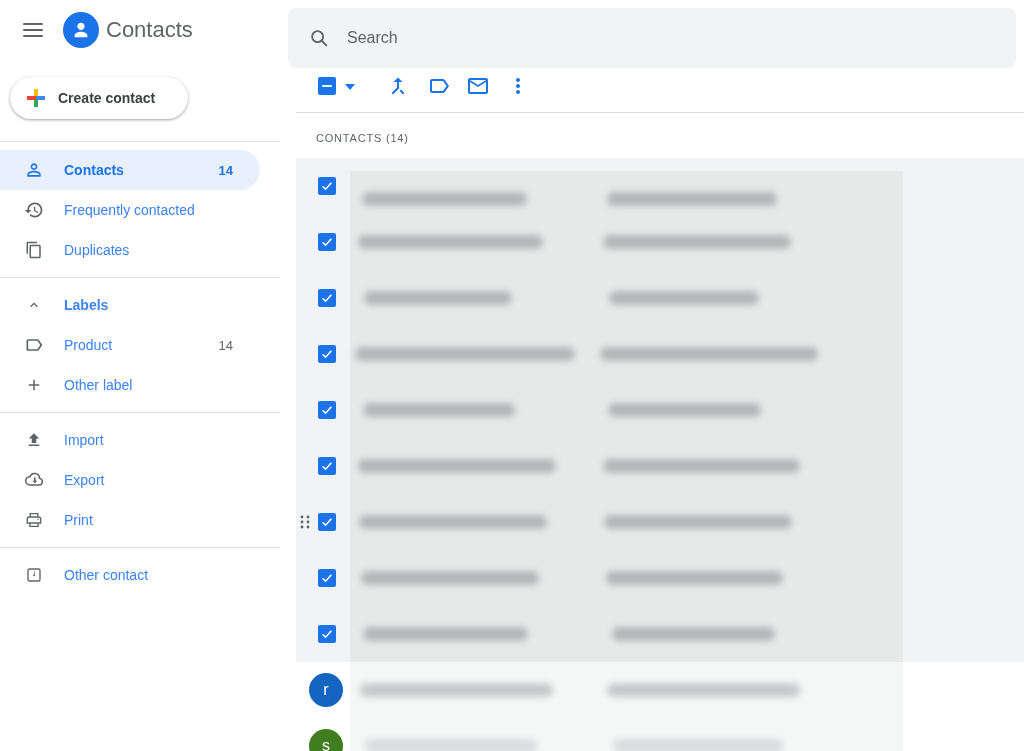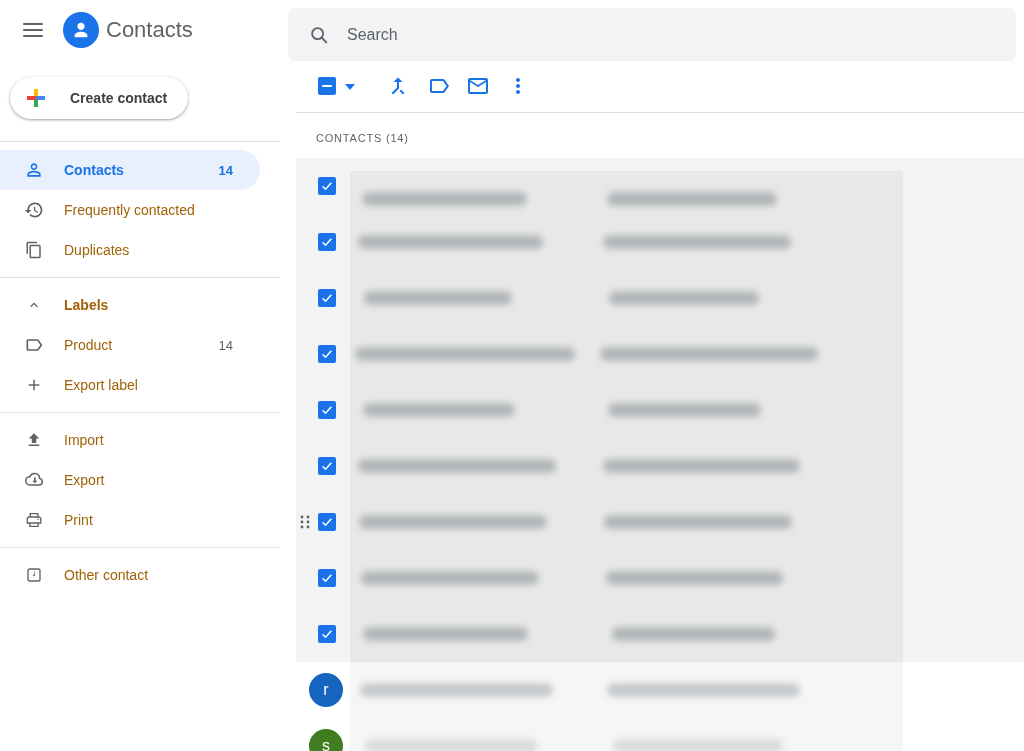--- a/index.html
+++ b/index.html
@@ -10,49 +10,49 @@
   #topbar-left{position:absolute;left:0;top:0;width:280px;height:60px;}
   .menu-btn{position:absolute;left:11px;top:8px;width:44px;height:44px;border-radius:50%;
     display:flex;flex-direction:column;justify-content:center;align-items:center;gap:4px;cursor:pointer;}
   .menu-btn span{display:block;width:20px;height:2px;background:#5f6368;border-radius:1px;}
   .app-logo{position:absolute;left:63px;top:12px;width:36px;height:36px;border-radius:50%;
     background:#1a73e8;display:flex;align-items:center;justify-content:center;}
   .app-title{position:absolute;left:106px;top:0;height:60px;line-height:60px;
     font-size:22px;color:#5f6368;}
 
   
-  #search-bar{position:absolute;left:288px;top:8px;width:728px;height:53px;background:#f1f3f4;
+  #search-bar{position:absolute;left:288px;top:8px;width:728px;height:60px;background:#f1f3f4;
     border-radius:8px;display:flex;align-items:center;}
   #search-bar .search-icon{margin-left:20px;flex:none;display:flex;}
   #search-input{flex:1;margin-left:15px;border:none;outline:none;background:transparent;
     font-size:16px;color:#202124;font-family:"Liberation Sans",sans-serif;}
   #search-input::placeholder{color:#5f6368;}
 
   
   #sidebar{position:absolute;left:0;top:60px;width:280px;height:691px;background:#fff;}
   .create-btn{display:flex;align-items:center;margin:17px 0 0 10px;width:178px;height:42px;
     border-radius:21px;background:#fff;cursor:pointer;box-sizing:border-box;padding-left:17px;
-    box-shadow:0 1px 2px rgba(60,64,67,.3),0 1px 3px 1px rgba(60,64,67,.15);gap:12px;}
+    box-shadow:0 1px 2px rgba(60,64,67,.3),0 1px 3px 1px rgba(60,64,67,.15);}
   .create-btn .cb-label{margin-left:13px;font-size:14px;font-weight:bold;color:#3c4043;}
   .gplus{position:relative;width:18px;height:18px;flex:none;}
   .gplus i{position:absolute;display:block;}
   .gplus .p-top{left:7px;top:0;width:4px;height:9px;background:#fbbc04;}
   .gplus .p-bottom{left:7px;top:9px;width:4px;height:9px;background:#34a853;}
   .gplus .p-left{left:0;top:7px;width:9px;height:4px;background:#ea4335;}
   .gplus .p-right{left:9px;top:7px;width:9px;height:4px;background:#4285f4;}
 
   .side-divider{border-top:1px solid #e0e0e0;height:0;}
   .div-a{margin:22px 0 8px 0;}
   .div-b{margin:7px 0 7px 0;}
 
   .side-item{position:relative;height:40px;display:flex;align-items:center;
     padding-left:24px;box-sizing:border-box;width:280px;cursor:pointer;}
   .side-item .nav-icon{width:20px;height:20px;margin-right:20px;flex:none;display:flex;
     align-items:center;justify-content:center;}
-  .side-item .nav-label{font-size:14px;color:#a16207;}
+  .side-item .nav-label{font-size:14px;color:#3b82f6;}
   .side-item .nav-count{position:absolute;right:47px;font-size:13px;color:#5f6368;}
   .side-item.selected{background:#e8f0fe;width:260px;border-radius:0 20px 20px 0;}
   .side-item.selected .nav-label{color:#1a73e8;font-weight:bold;}
   .side-item.selected .nav-count{color:#1a73e8;font-weight:bold;right:27px;}
   .side-item.header-item .nav-label{font-weight:bold;}
 
   
   #main{position:absolute;left:296px;top:60px;width:728px;height:691px;}
   #action-toolbar{position:absolute;left:0;top:0;width:728px;height:52px;border-bottom:1px solid #dadce0;}
   .tb-check{position:absolute;left:22px;top:17px;width:18px;height:18px;background:#1a73e8;
@@ -169,21 +169,21 @@
       <span class="nav-label">Product</span>
       <span class="nav-count">14</span>
     </div>
 
     <div class="side-item">
       <span class="nav-icon">
         <svg width="18" height="18" viewBox="0 0 24 24">
             <path fill="#5f6368" d="M11 5h2v6h6v2h-6v6h-2v-6H5v-2h6z"></path>
           </svg>
       </span>
-      <span class="nav-label">Export label</span>
+      <span class="nav-label">Other label</span>
     </div>
 
     <div class="side-divider div-b"></div>
 
     <div class="side-item">
       <span class="nav-icon">
         <svg width="18" height="18" viewBox="0 0 24 24">
             <path fill="#5f6368" d="M9 16h6v-6h4l-7-7-7 7h4zm-4 2h14v2H5z"></path>
           </svg>
       </span>

